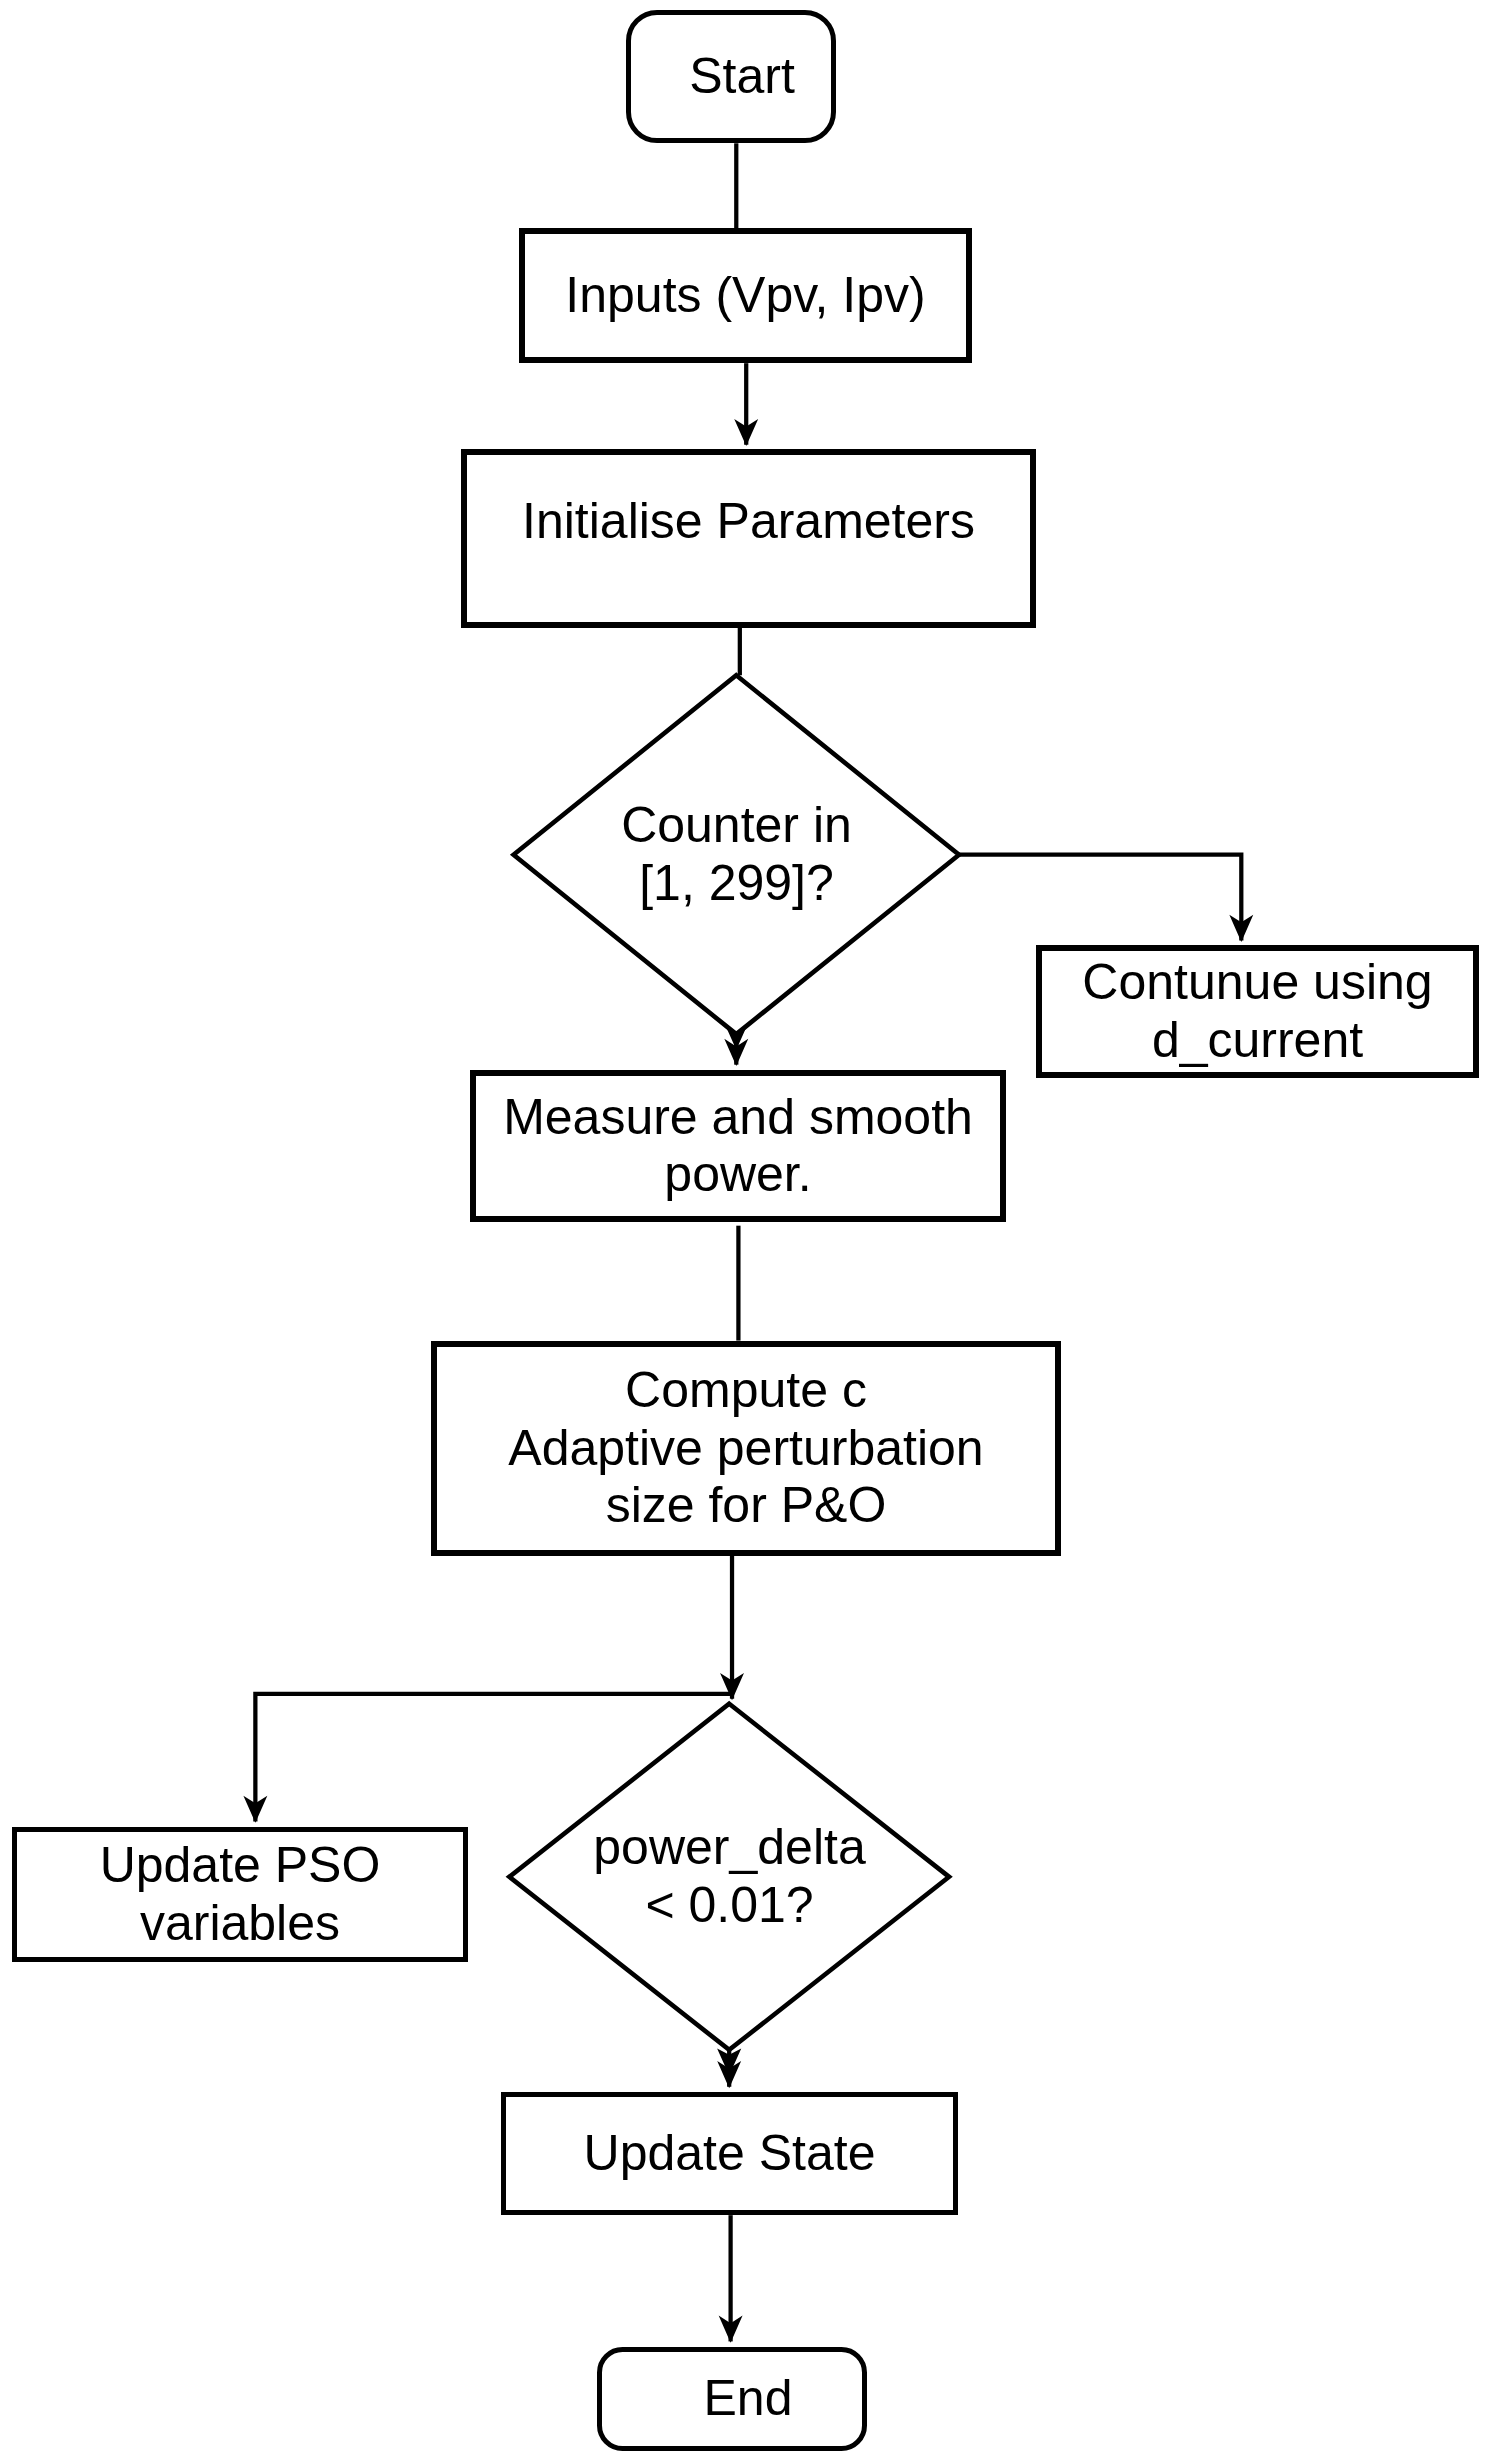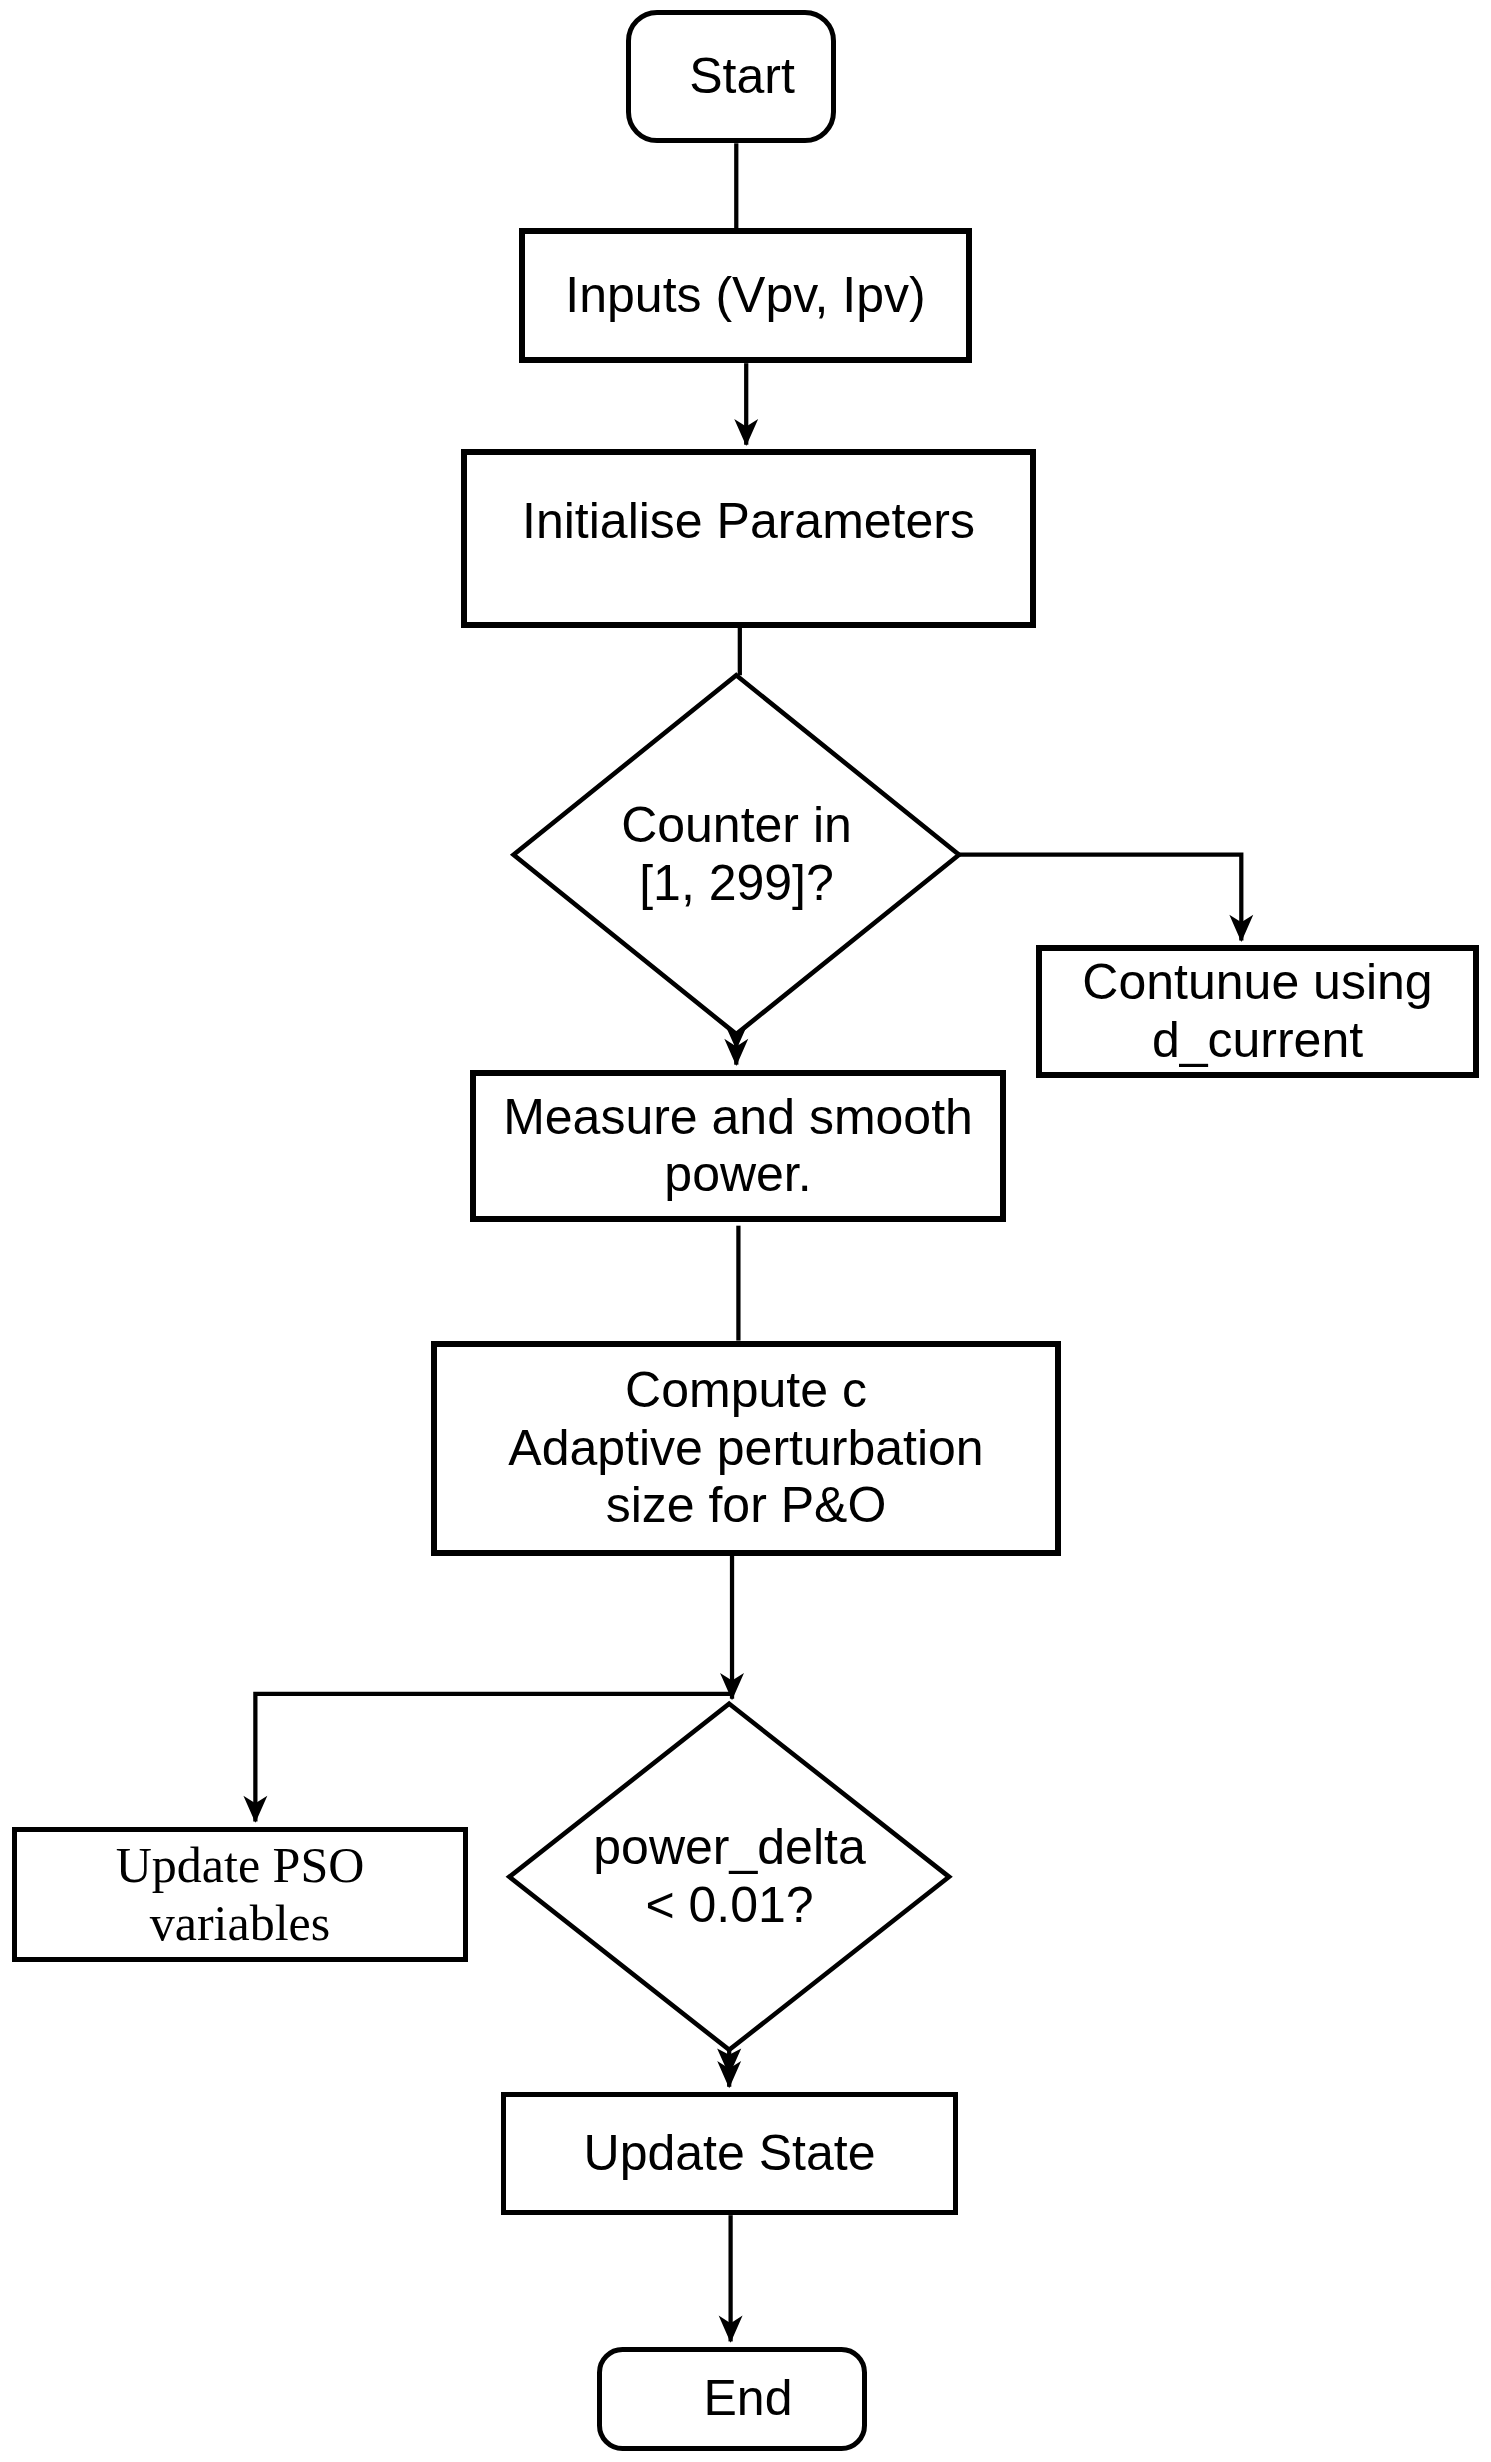--- a/index.html
+++ b/index.html
@@ -133,21 +133,21 @@
     <span class="ln">Compute c</span>
     <span class="ln">Adaptive perturbation</span>
     <span class="ln">size for P&amp;O</span>
   </div>
 
   <div class="dlabel" style="left:552px; top:1820px; width:355px; height:114px;">
     <span class="ln">power_delta</span>
     <span class="ln">&lt; 0.01?</span>
   </div>
 
-  <div class="node" style="left:12px; top:1827px; width:456px; height:135px; border-width:5.7px;font-family:Liberation Serif, serif;">
+  <div class="node" style="left:12px; top:1827px; width:456px; height:135px; border-width:5.7px;">
     <span class="ln">Update PSO</span>
     <span class="ln">variables</span>
   </div>
 
   <div class="node" style="left:501px; top:2092px; width:457px; height:123px; border-width:5.7px;">
     <span class="ln">Update State</span>
   </div>
 
   <div class="node terminator" style="left:597px; top:2347px; width:270px; height:104px; border-radius:25.5px;padding-left:32px;">
     <span class="ln">End</span>

